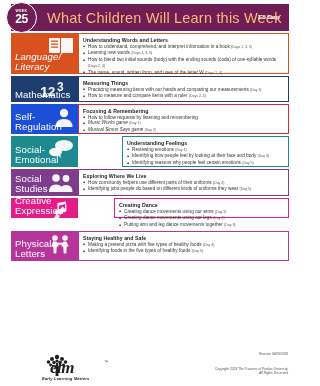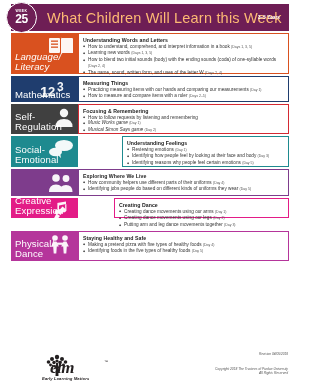--- a/index.html
+++ b/index.html
@@ -27,21 +27,21 @@
   ul.bul{list-style:none;margin:0;padding:0;}
   ul.bul li{position:relative;padding-left:5px;font-size:4.7px;line-height:5.6px;color:#333;margin-bottom:.4px;}
   ul.bul li:before{content:"\25C6";position:absolute;left:0;top:0.1px;font-size:2.8px;color:#333;}
   li.sub{padding-left:9px;font-style:italic;}
   li.sub:before{content:"\25CB";left:4.5px;font-size:3px;top:0.2px;font-style:normal;}
   .day{font-size:3.5px;color:#555;font-style:normal;}
 
   
   .r0 .cat{background:#D9511F;font-style:italic;} .r0 .content{border-color:#D9511F;}
   .r1 .cat{background:#1F3D6E;} .r1 .content{border-color:#1F3D6E;}
-  .r2 .cat{background:#404040;} .r2 .content{border-color:#D42A33;}
+  .r2 .cat{background:#1d4ed8;} .r2 .content{border-color:#D42A33;}
   .r3 .cat{background:#1E8A8F;} .r3 .content{border-color:#1E8A8F;}
   .r4 .cat{background:#7E3C8C;} .r4 .content{border-color:#7E3C8C;}
   .r5 .cat{background:#E31C87;} .r5 .content{border-color:#E31C87;}
   .r6 .cat{background:#B5359B;} .r6 .content{border-color:#B5359B;}
 
   .h0{height:41px;} .h1{height:26px;} .h2{height:30px;} .h3{height:31px;gap:44px;}
   .h4{height:27px;} .h5{height:20px;gap:36px;} .h6{height:30px;margin-top:13px;}
 
   
   .footer{position:absolute;left:0;top:350px;width:298px;height:36px;font-style:italic;}
@@ -155,20 +155,24 @@
         </div>
       </div>
       <div class="row r4 h4">
         <div class="cat">
           <span class="cat-icon"><svg width="26" height="20" viewBox="0 0 26 20">
         <circle cx="8" cy="6" r="3.8" fill="white"></circle>
         <path d="M1 20 q0 -7.5 7 -7.5 t7 7.5 z" fill="white"></path>
         <circle cx="18" cy="6.5" r="3.4" fill="white"></circle>
         <path d="M11.5 20 q0 -7 6.5 -7 t6.5 7 z" fill="white"></path>
       </svg></span>
+          <div class="cat-label">
+            <div>Social</div>
+            <div>Studies</div>
+          </div>
         </div>
         <div class="content">
           <div class="c-title">Exploring Where We Live</div>
           <ul class="bul">
             <li>How community helpers use different parts of their uniforms <span class="day">(Day 4)</span></li>
             <li>Identifying jobs people do based on different kinds of uniforms they wear <span class="day">(Day 5)</span></li>
           </ul>
         </div>
       </div>
       <div class="row r5 h5">
@@ -198,21 +202,21 @@
         <div class="cat">
           <span class="cat-icon"><svg width="28" height="20" viewBox="0 0 28 20">
         <circle cx="9" cy="4" r="2.8" fill="white"></circle>
         <path d="M7.6 7.5 h2.8 l2.4 5 h-2 l-0.5 7 h-2.6 l-0.5 -7 h-2 z" fill="white"></path>
         <circle cx="19" cy="4" r="2.8" fill="white"></circle>
         <path d="M17.6 7.5 h2.8 l2.4 5 h-2 l-0.5 7 h-2.6 l-0.5 -7 h-2 z" fill="white"></path>
         <rect x="10" y="8.6" width="8" height="2.2" fill="white"></rect>
       </svg></span>
           <div class="cat-label">
             <div>Physical/</div>
-            <div>Dance</div>
+            <div>Letters</div>
           </div>
         </div>
         <div class="content">
           <div class="c-title">Staying Healthy and Safe</div>
           <ul class="bul">
             <li>Making a pretend pizza with five types of healthy foods <span class="day">(Day 4)</span></li>
             <li>Identifying foods in the five types of healthy foods <span class="day">(Day 5)</span></li>
           </ul>
         </div>
       </div>

